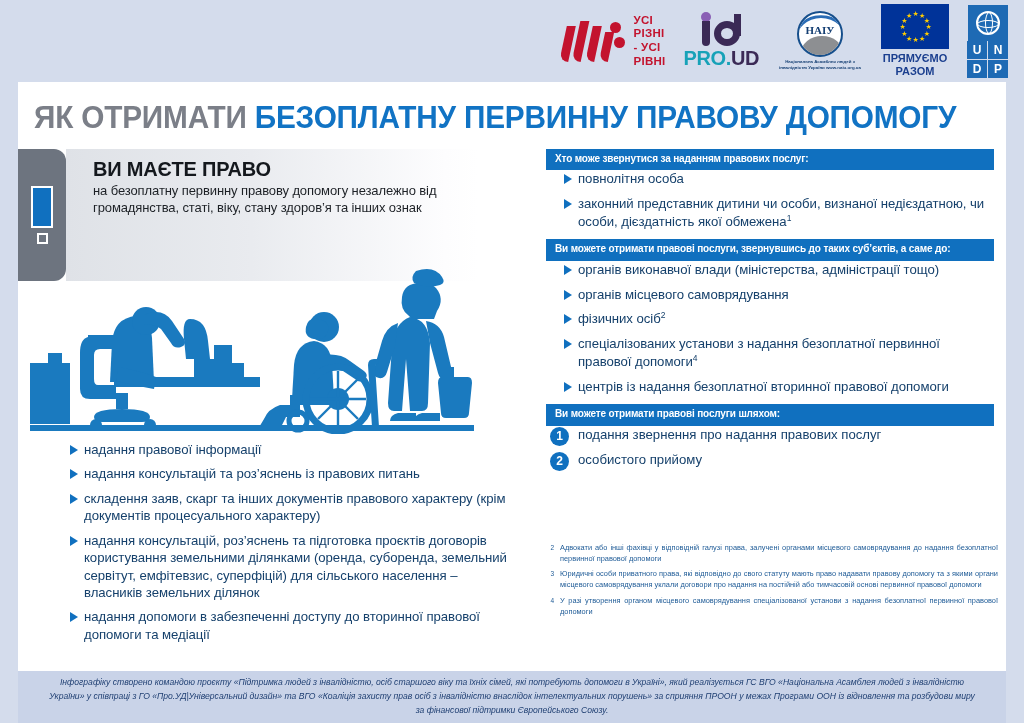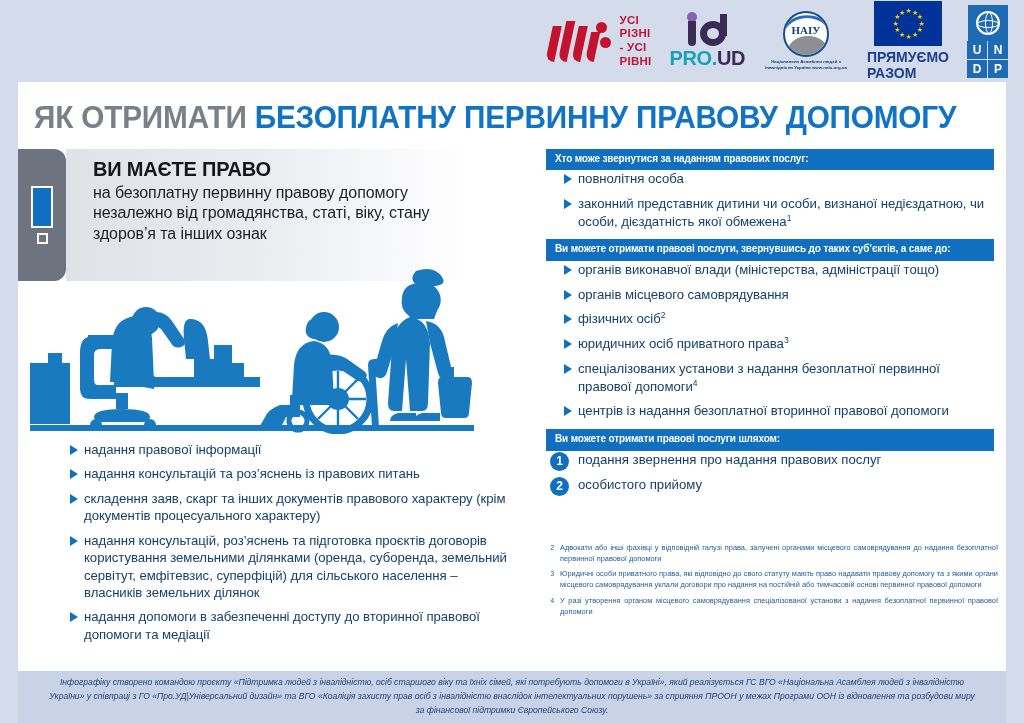--- a/index.html
+++ b/index.html
@@ -149,22 +149,22 @@
     width: 68px; height: 45px;
     background: #003399;
   }
   .logo-eu .flag span {
     position: absolute;
     width: 5px; height: 5px;
     color: #ffcc00; font-size: 7px; line-height: 5px;
     text-align: center;
   }
   .logo-eu .cap {
-    font-size: 14px; font-weight: bold; color: #1b3f8f;
-    line-height: 1.15;
+    font-size: 11px; font-weight: bold; color: #1b3f8f;
+    text-align: center; line-height: 1.15;
   }
 
   
   .logo-undp { flex-direction: column; align-items: center; gap: 0; }
   .logo-undp .un {
     width: 40px; height: 36px;
     background: #1e6ab4;
     display: flex; align-items: center; justify-content: center;
   }
   .logo-undp .un .globe {
@@ -253,21 +253,21 @@
     width: 412px; height: 132px;
     padding: 8px 10px 0 27px;
     background: linear-gradient(to right, #dfe2e7 0%, #e9ebef 45%, #fdfdfe 92%, #ffffff 100%);
     color: #1d2024;
   }
   .hero-text .lead {
     font-size: 20px; font-weight: bold; letter-spacing: -.2px;
     line-height: 1.2; color: #14181d;
   }
   .hero-text .body {
-    font-size: 16px; line-height: 1.28; margin-top: 2px;
+    font-size: 13px; line-height: 1.28; margin-top: 2px;
     color: #1d2126; letter-spacing: -.1px;
   }
 
   
   .illus {
     position: absolute;
     left: 0; top: 110px;
     width: 508px; height: 175px;
   }
   .illus svg { display: block; width: 508px; height: 175px; }
@@ -590,24 +590,20 @@
           <div class="item">
             <span class="tri"></span>
             <span class="txt"><span>органів місцевого самоврядування</span><sup></sup></span>
           </div>
           <div class="item">
             <span class="tri"></span>
             <span class="txt"><span>фізичних осіб</span><sup>2</sup></span>
           </div>
           <div class="item">
             <span class="tri"></span>
-            <span class="txt"><span>юридичних осіб приватного права</span><sup>3</sup></span>
-          </div>
-          <div class="item">
-            <span class="tri"></span>
             <span class="txt"><span>спеціалізованих установи з надання безоплатної первинної правової допомоги</span><sup>4</sup></span>
           </div>
           <div class="item">
             <span class="tri"></span>
             <span class="txt"><span>центрів із надання безоплатної вторинної правової допомоги</span><sup></sup></span>
           </div>
         </div>
       </div>
 
       <div class="block">

